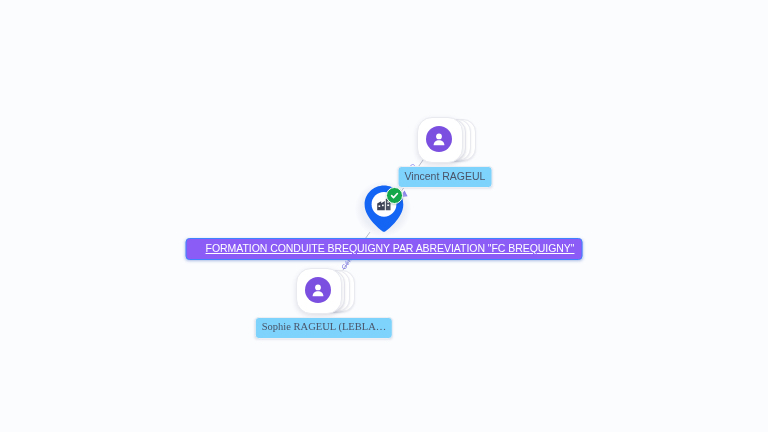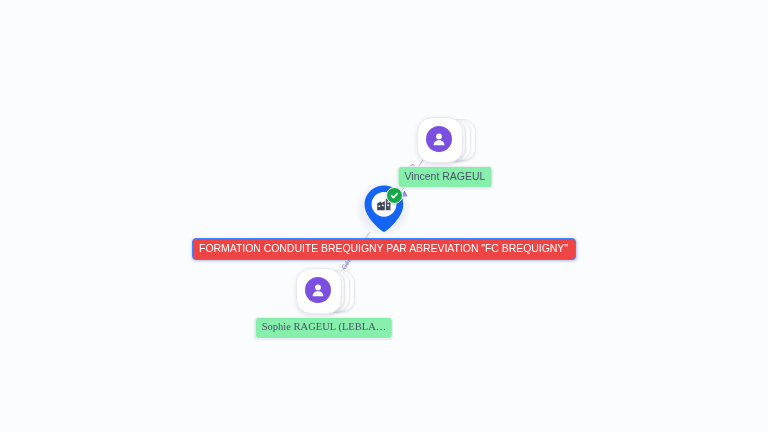--- a/index.html
+++ b/index.html
@@ -82,21 +82,21 @@
     justify-content: center;
   }
   .avatar svg { display: block; }
 
   .node-label {
     position: absolute;
     top: 52px;
     left: 50%;
     transform: translateX(-50%);
     white-space: nowrap;
-    background: #86efac;
+    background: #7dd3fc;
     color: #4a5368;
     font-size: 10.5px;
     line-height: 1;
     padding: 4px 6px 5px 6px;
     border-radius: 4px;
     border: 1px solid #eceef3;
     box-shadow: 0 1px 2px rgba(40, 50, 90, 0.10);
   }
 
   
@@ -147,29 +147,30 @@
     justify-content: center;
     box-shadow: 0 1px 2px rgba(20, 60, 35, 0.25);
   }
 
   .company-label {
     position: absolute;
     top: 57px;
     left: 50%;
     transform: translateX(-50%);
     white-space: nowrap;
-    background: #ef4444;
+    background: #8b5cf6;
     color: #ffffff;
     font-size: 10.5px;
     line-height: 1;
     letter-spacing: -0.05px;
-    padding: 4px 7px 5px 6px;
+    padding: 4px 7px 5px 19px;
     border-radius: 4px;
     border: 1px solid #3f82ff;
     box-shadow: 0 1px 3px rgba(20, 70, 180, 0.35);
+    text-decoration: underline;
   }
 
   
   .edge-label {
     position: absolute;
     color: #7b74e8;
     font-size: 6.5px;
     line-height: 1;
     letter-spacing: 0.2px;
     white-space: nowrap;

